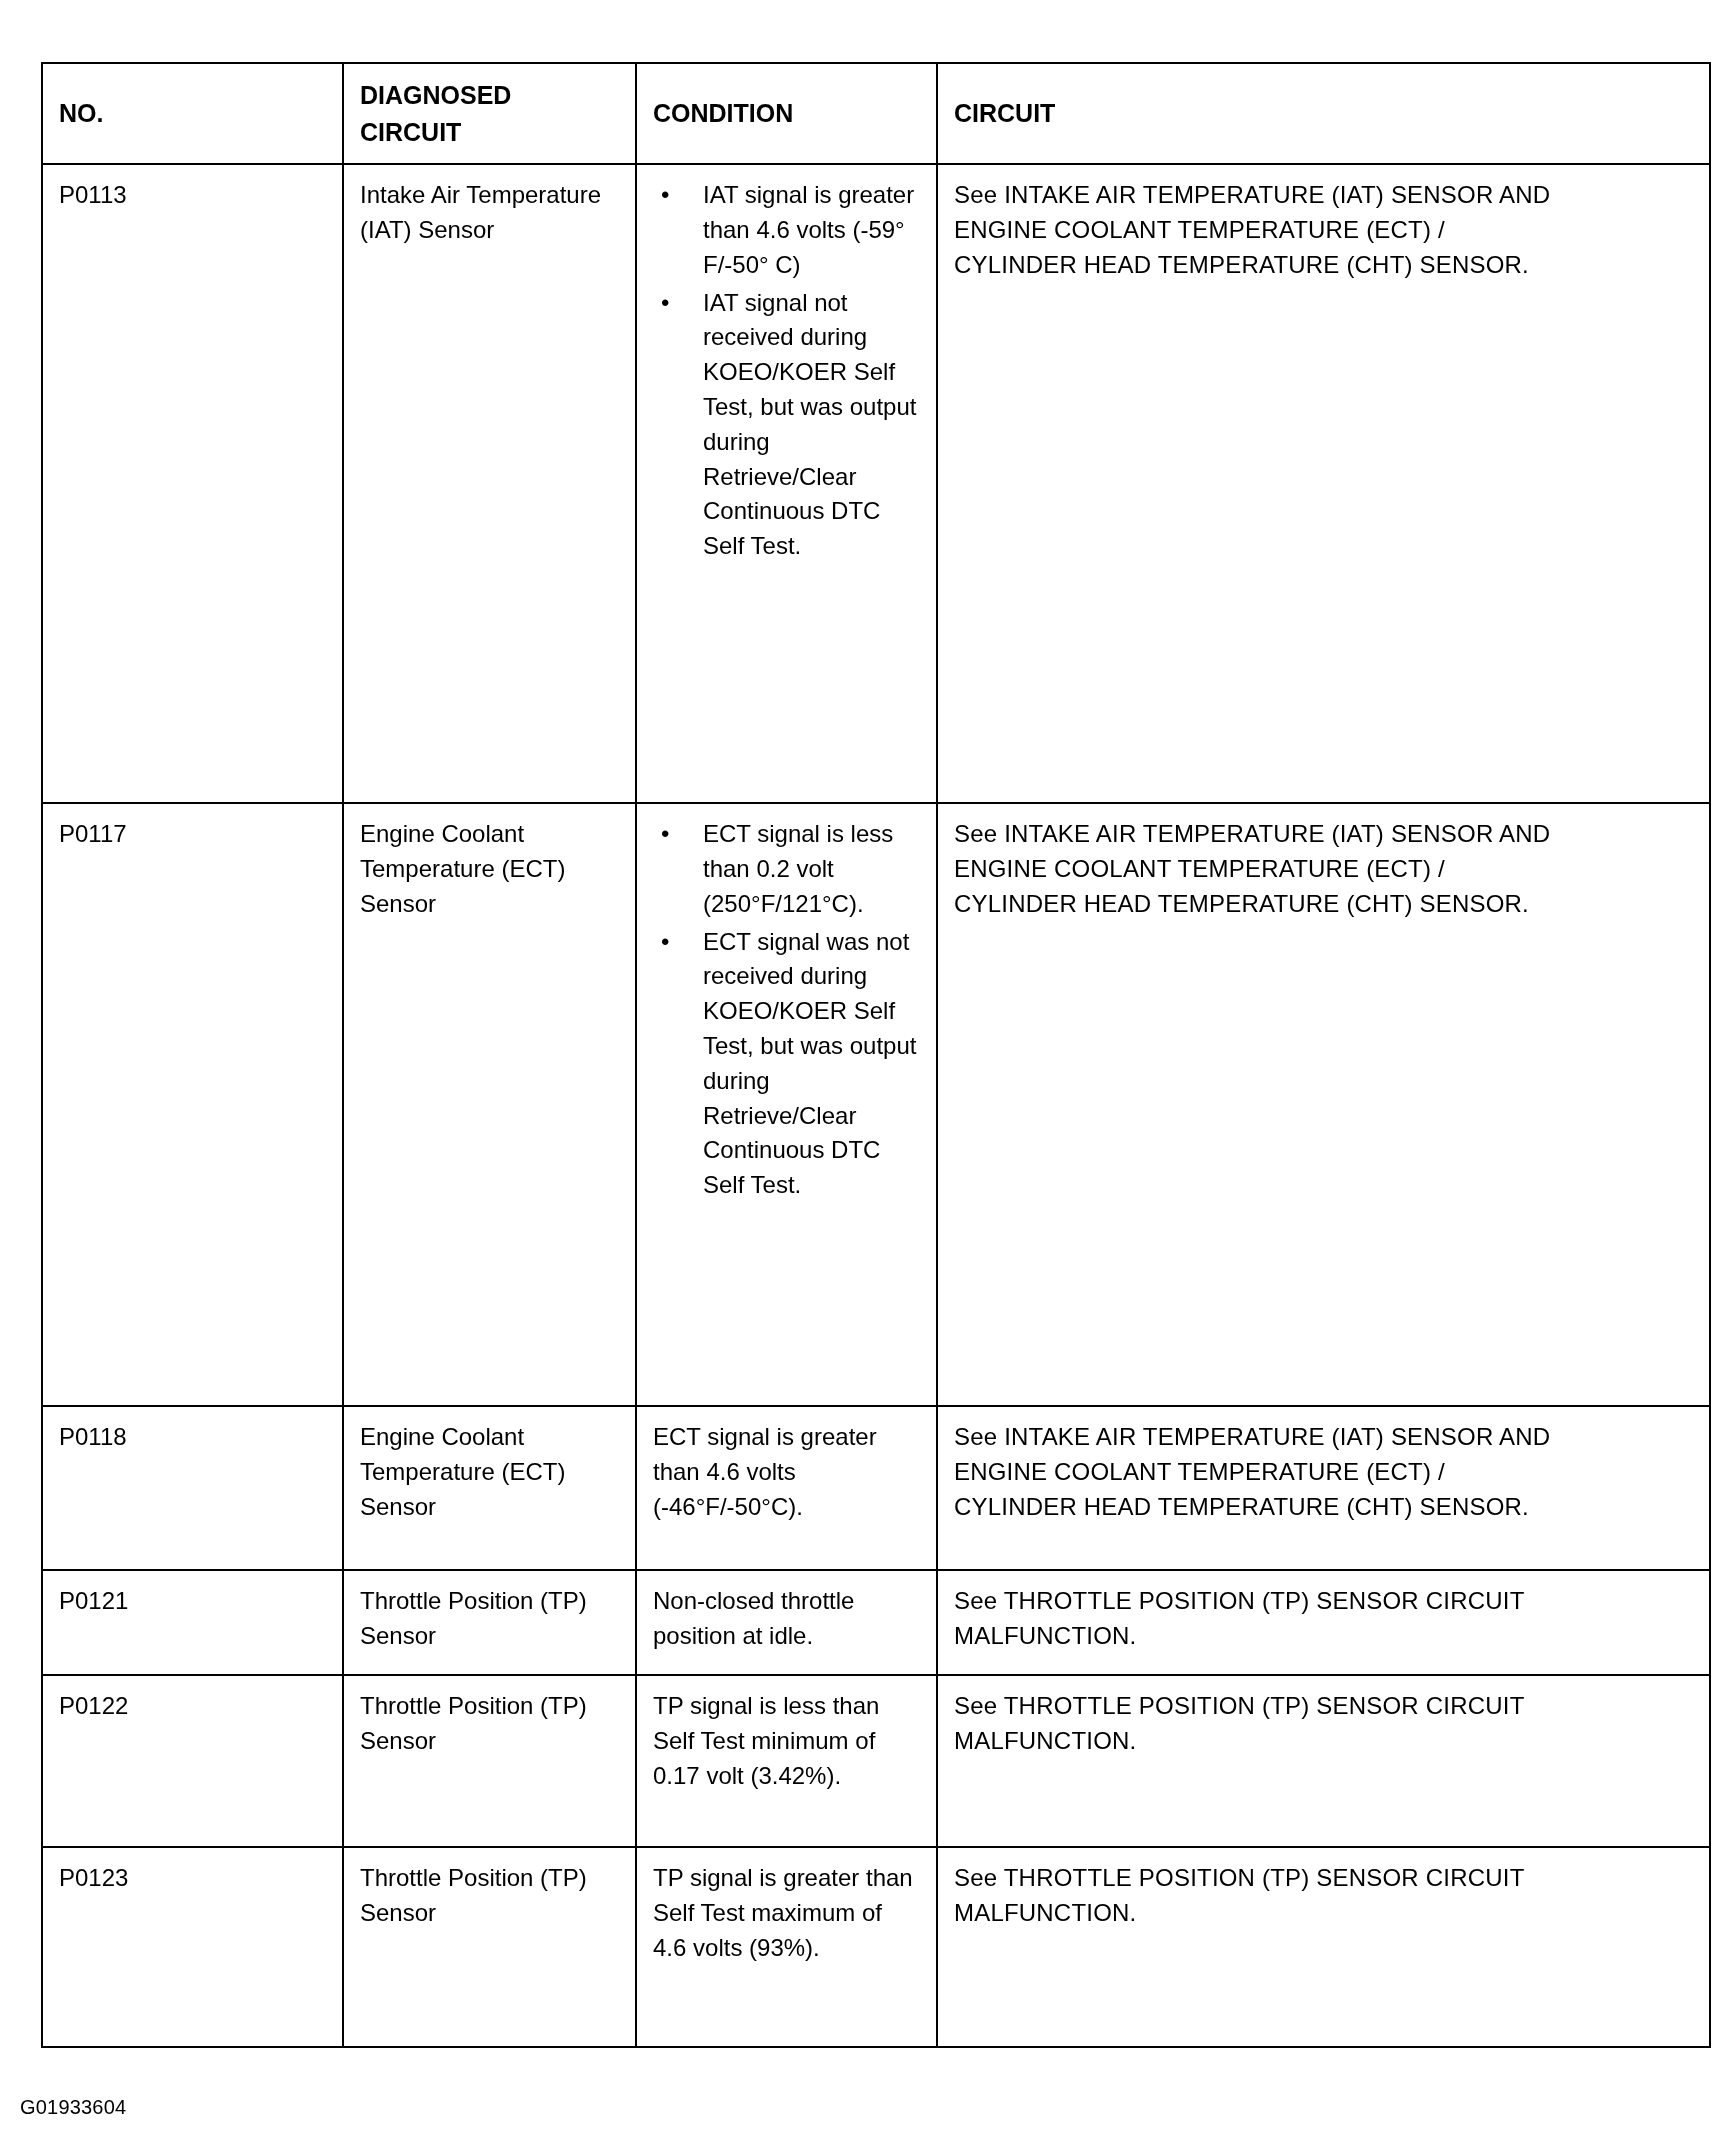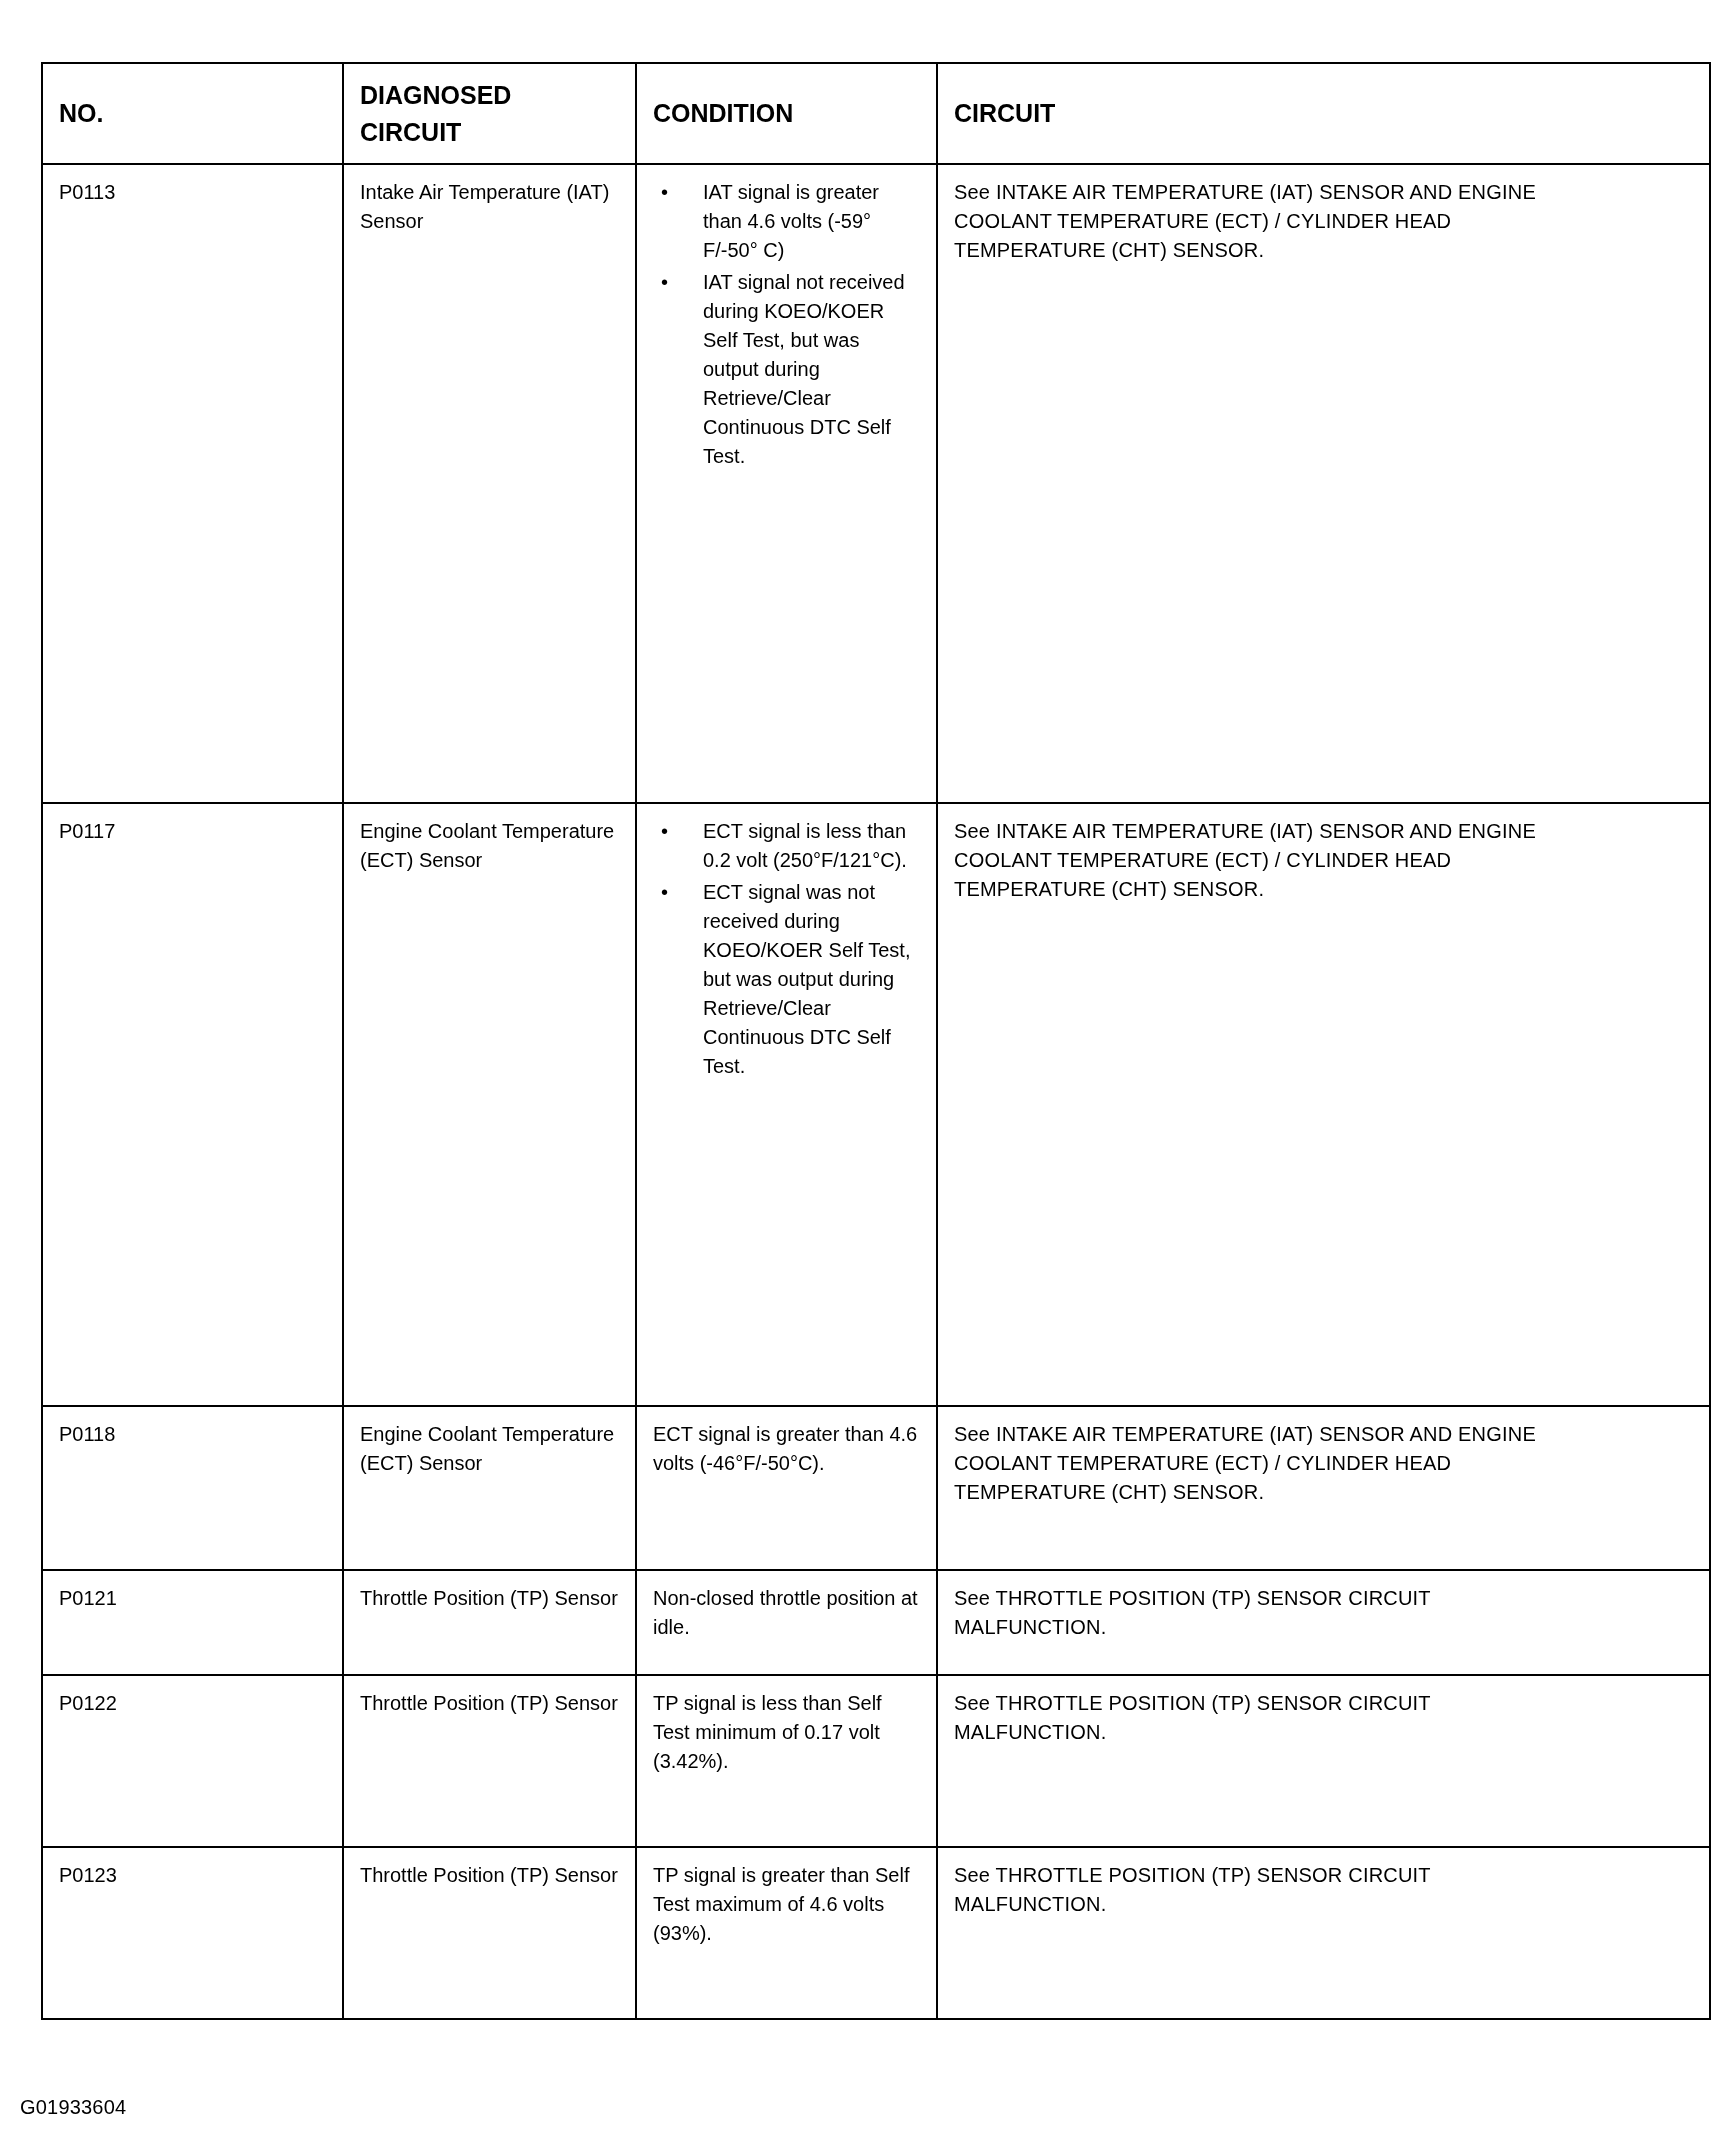--- a/index.html
+++ b/index.html
@@ -26,41 +26,41 @@
   col.c-no      { width: 301px; }
   col.c-circuit { width: 293px; }
   col.c-cond    { width: 301px; }
   col.c-action  { width: 773px; }
 
   th, td {
     border: 2.4px solid #000000;
     vertical-align: top;
     text-align: left;
     padding: 13px 16px;
-    font-size: 20px;
+    font-size: 24px;
     line-height: 1.45;
     font-weight: 400;
     word-wrap: break-word;
   }
 
   th {
     font-weight: 700;
     vertical-align: middle;
     font-size: 25px;
     padding-top: 8px;
     padding-bottom: 8px;
   }
 
   tr.hdr      { height: 101px; margin-left: 15px; }
   tr.r-p0113  { height: 639px; }
   tr.r-p0117  { height: 603px; }
   tr.r-p0118  { height: 164px; margin-left: 48px; }
   tr.r-p0121  { height: 105px; }
   tr.r-p0122  { height: 172px; padding-left: 48px; }
-  tr.r-p0123  { height: 172px; }
+  tr.r-p0123  { height: 200px; }
 
   td.action-cell {
     padding-right: 142px;
     letter-spacing: 0.2px;
   }
 
   ul.bullets { list-style: none; }
   ul.bullets li {
     position: relative;
     padding-left: 50px;

